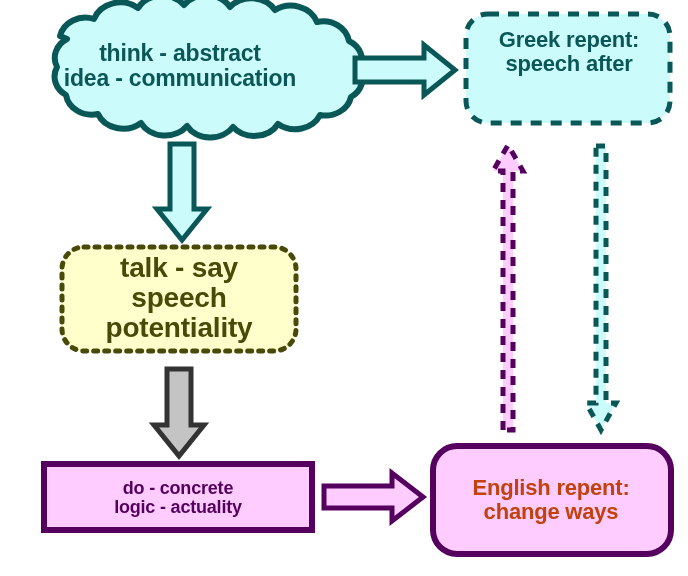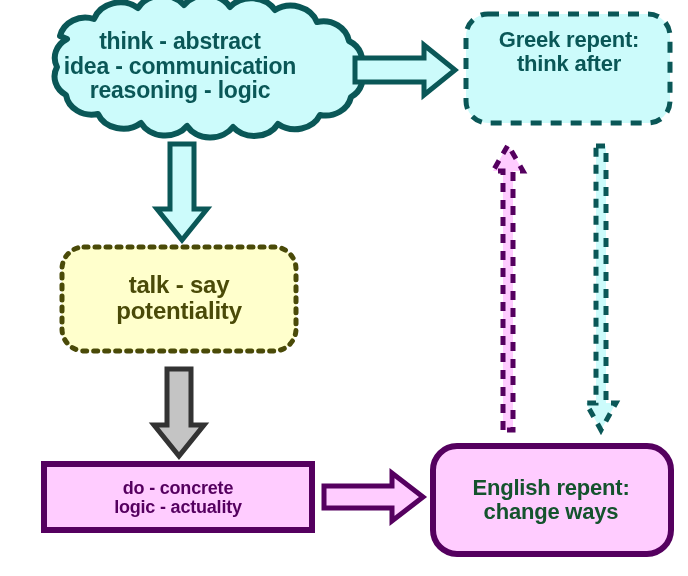--- a/index.html
+++ b/index.html
@@ -47,34 +47,34 @@
   }
   
   #label-greek {
     left: 474px; top: 16px; width: 190px; height: 72px;
     font-size: 22px;
     color: #0a5757;
   }
   
   #label-talk {
     left: 66px; top: 256px; width: 226px; height: 84px;
-    font-size: 24px;
+    font-size: 28px;
     color: #4a4a08;
   }
   
   #label-do {
     left: 50px; top: 470px; width: 256px; height: 56px;
     font-size: 18px;
     color: #55005f;
   }
   
   #label-english {
     left: 440px; top: 470px; width: 222px; height: 60px;
     font-size: 22px;
-    color: #14532d;
+    color: #c2410c;
   }
 </style>
 </head>
 <body>
 
 <div id="diagram-root">
 
   <svg id="diagram-svg" viewBox="0 0 688 576" xmlns="http://www.w3.org/2000/svg">
 
     <g>
@@ -180,30 +180,30 @@
                L 586 403
                L 596 403
                Z"></path>
     </g>
 
   </svg>
 
   <div class="node-label" id="label-think">
     <span>think - abstract</span>
     <span>idea - communication</span>
-    <span>reasoning - logic</span>
   </div>
 
   <div class="node-label" id="label-greek">
     <span>Greek repent:</span>
-    <span>think after</span>
+    <span>speech after</span>
   </div>
 
   <div class="node-label" id="label-talk">
     <span>talk - say</span>
+    <span>speech</span>
     <span>potentiality</span>
   </div>
 
   <div class="node-label" id="label-do">
     <span>do - concrete</span>
     <span>logic - actuality</span>
   </div>
 
   <div class="node-label" id="label-english">
     <span>English repent:</span>

